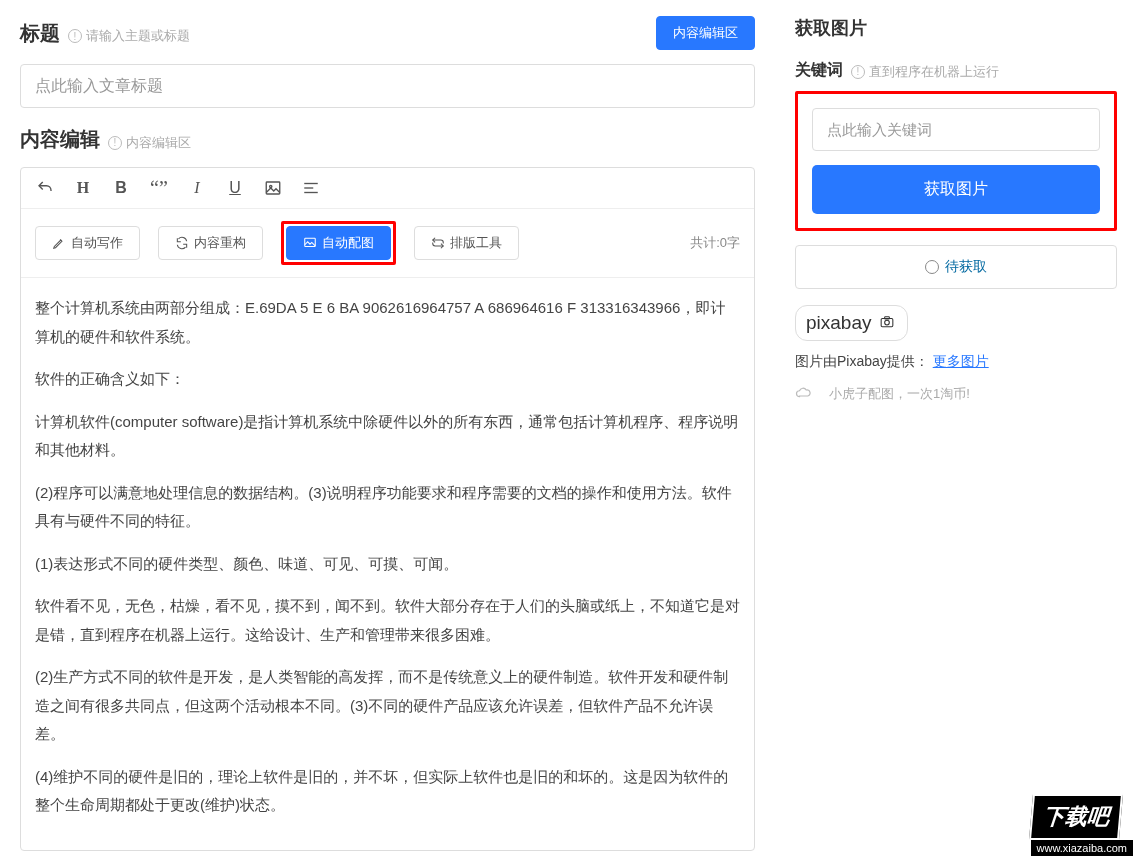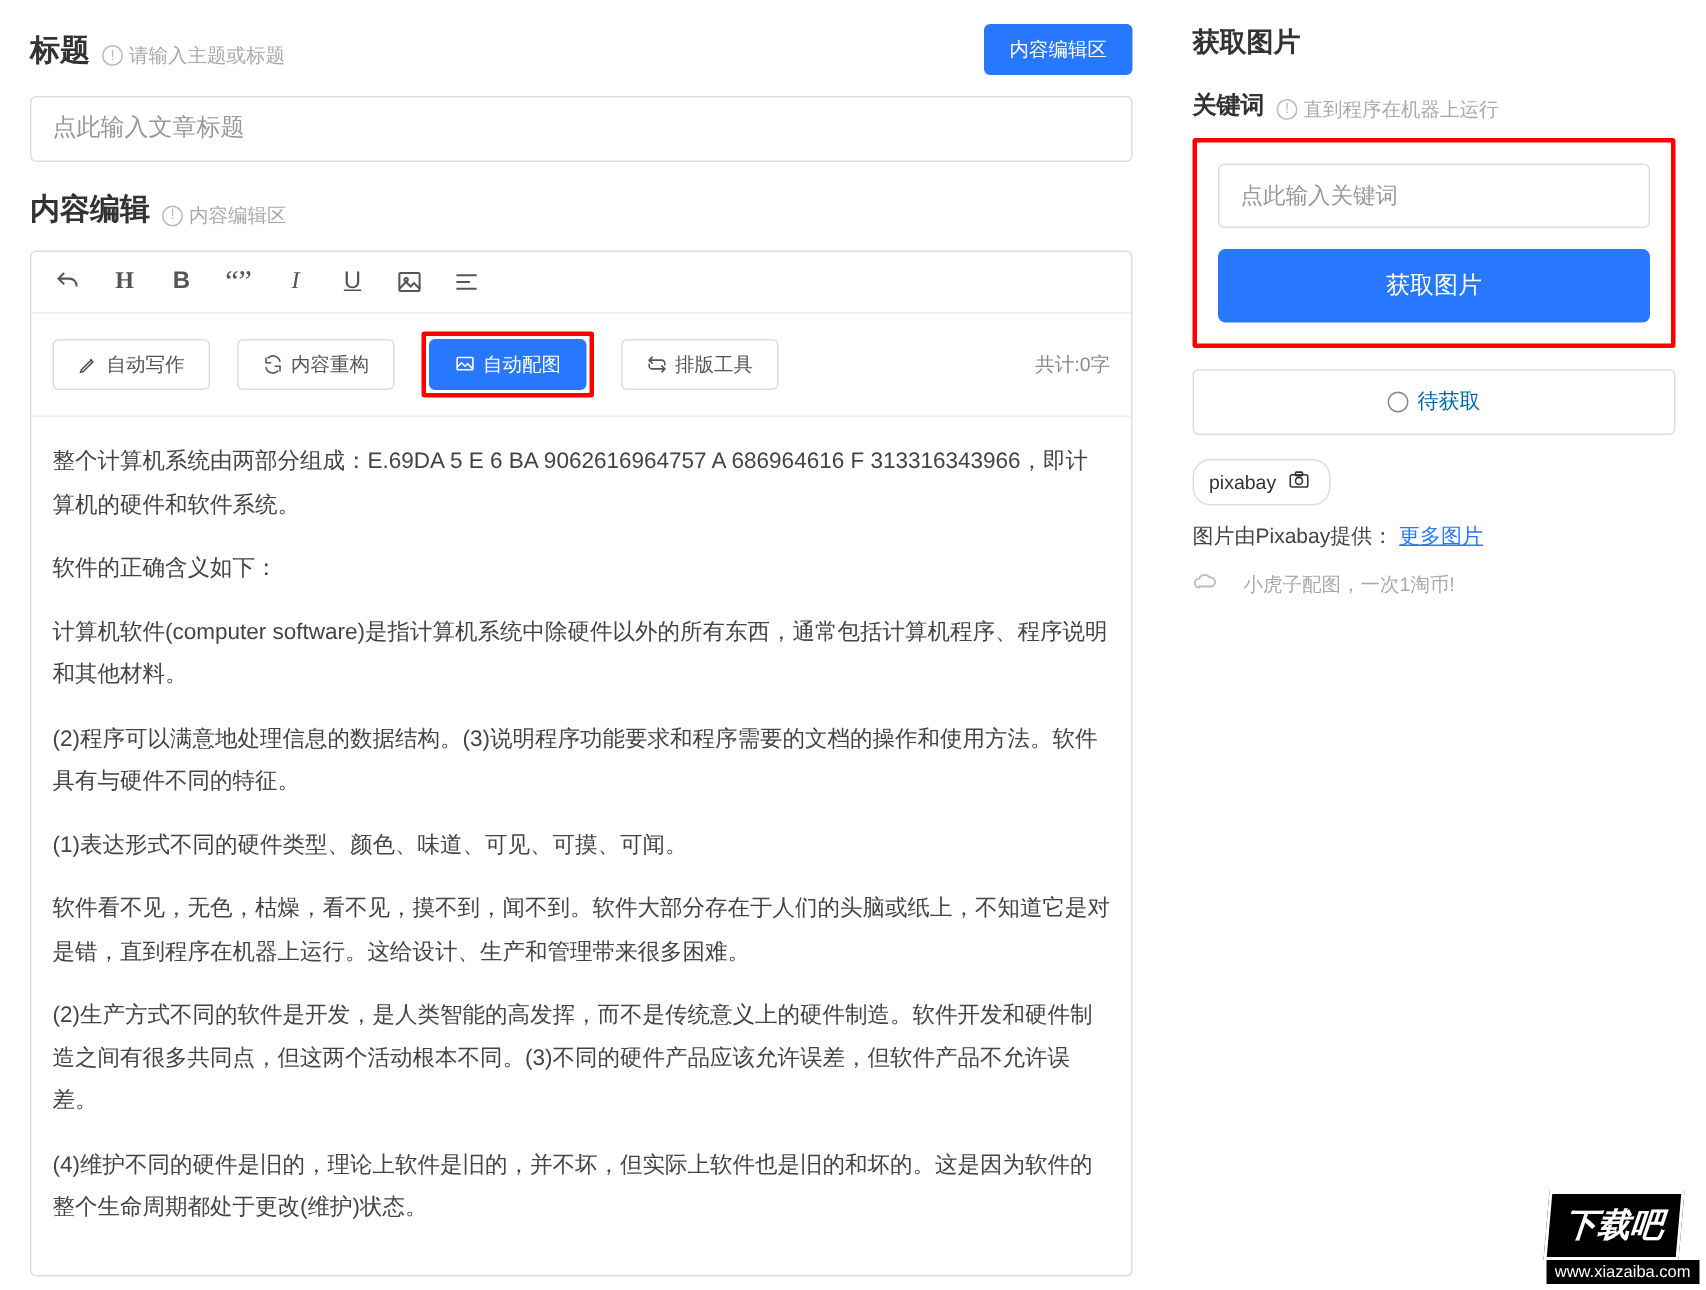--- a/index.html
+++ b/index.html
@@ -34,21 +34,21 @@
 .content-area p { margin-bottom: 14px; }
 
 .sidebar .section-title { font-size: 18px; }
 .keyword-box { border: 3px solid #ff0000; padding: 14px; border-radius: 2px; margin-top: 10px; margin-bottom: 14px; }
 .keyword-input { width: 100%; padding: 12px 14px; border: 1px solid #ddd; border-radius: 4px; font-size: 15px; color: #888; margin-bottom: 14px; }
 .keyword-input::placeholder { color: #999; }
 
 .pending-box { border: 1px solid #ddd; border-radius: 4px; padding: 12px; text-align: center; color: #0369a1; display: flex; align-items: center; justify-content: center; gap: 6px; margin-bottom: 16px; }
 .circle-icon { width: 14px; height: 14px; border: 1.5px solid #888; border-radius: 50%; display: inline-block; }
 
-.pixabay-badge { border: 1px solid #ddd; border-radius: 12px; padding: 6px 10px; display: inline-flex; align-items: center; gap: 5px; font-size: 13px; color: #333; margin-bottom: 12px; }
+.pixabay-badge { border: 1px solid #ddd; border-radius: 12px; padding: 6px 10px; display: inline-flex; align-items: center; gap: 5px; font-size: 19px; color: #333; margin-bottom: 12px; }
 .pixabay-badge .cam { font-size: 14px; }
 
 .credit-row { font-size: 14px; color: #444; margin-bottom: 14px; }
 .credit-row a { color: #2878ff; text-decoration: underline; }
 
 .footer-note { font-size: 13px; color: #aaa; display: flex; align-items: center; gap: 16px; }
 
 .watermark { position: absolute; right: 4px; bottom: 4px; }
 .watermark-box { background: #000; color: #fff; font-weight: bold; font-style: italic; padding: 6px 10px; font-size: 22px; border: 2px solid #fff; transform: skewX(-5deg); display: inline-block; }
 .watermark-url { background: #000; color: #fff; font-size: 11px; padding: 2px 6px; text-align: center; }

